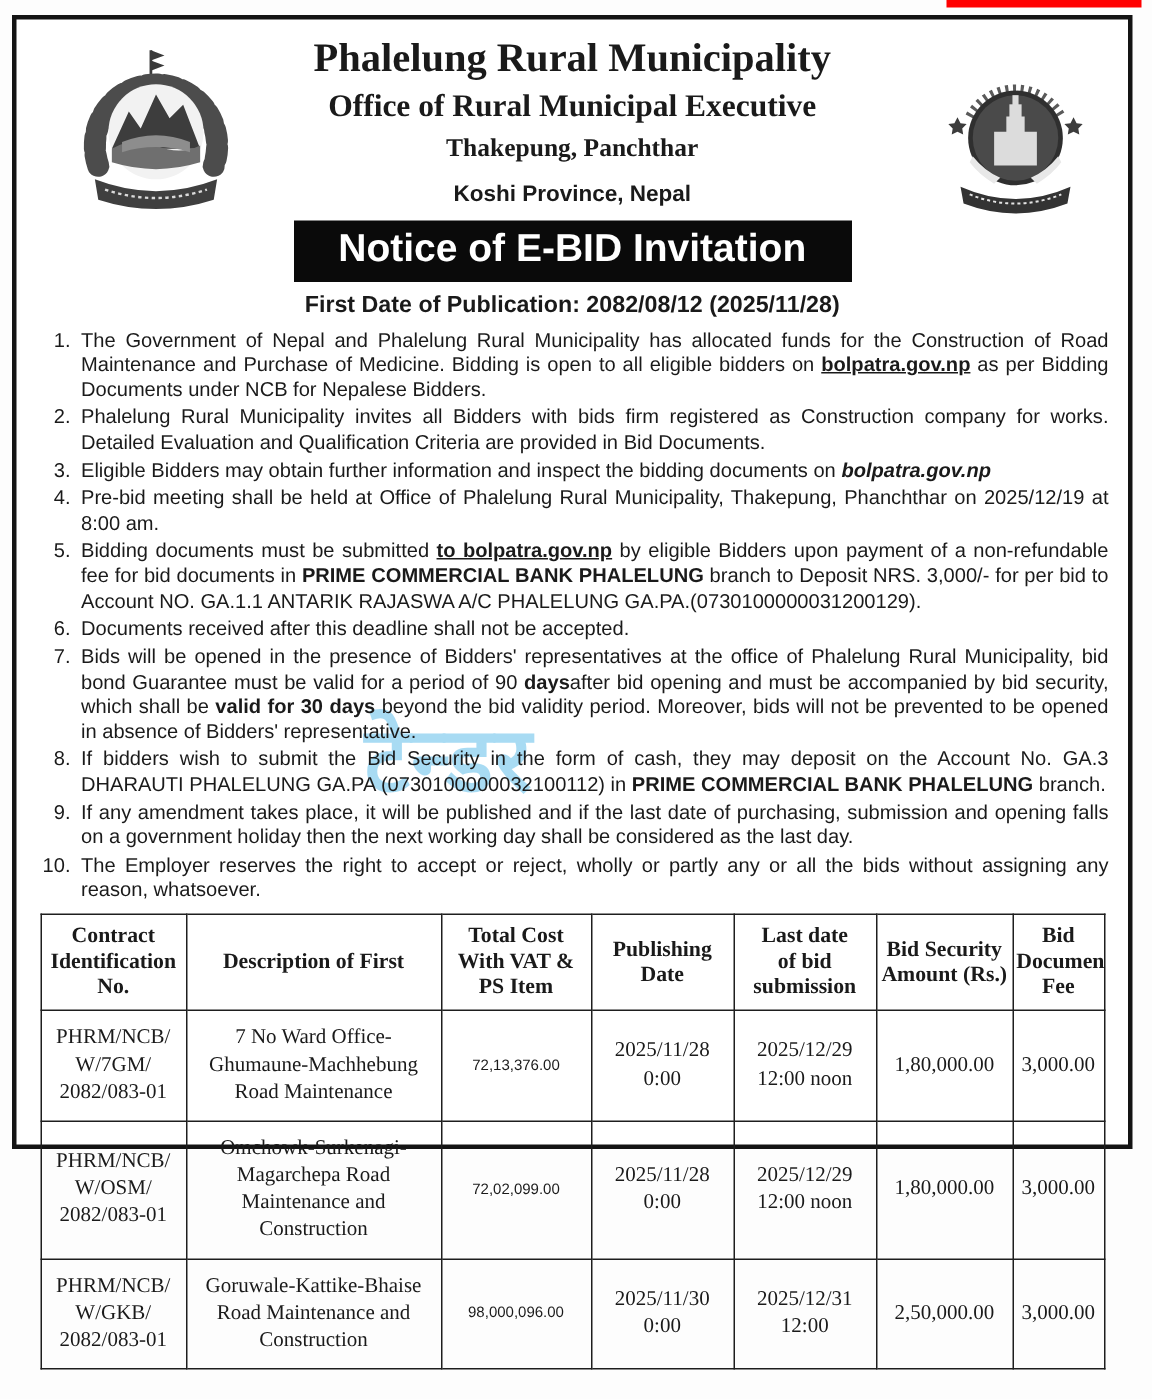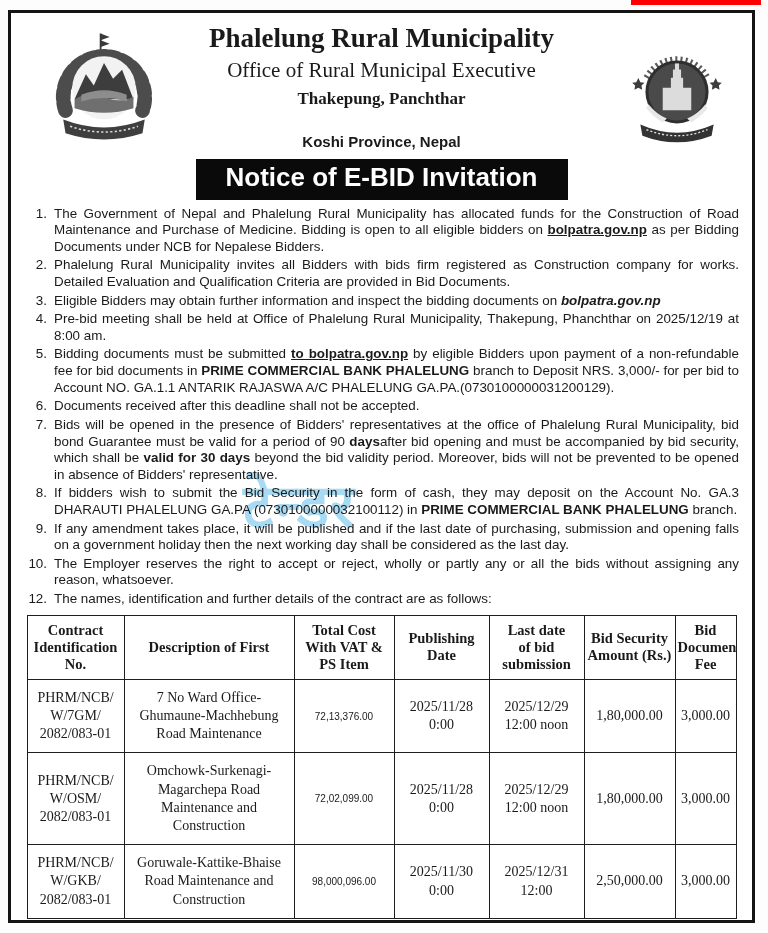--- a/index.html
+++ b/index.html
@@ -3,31 +3,31 @@
 <meta charset="utf-8">
 <style>
   html,body{margin:0;padding:0;}
   body{
     width:768px;height:933px;position:relative;overflow:hidden;
     background:#fdfdfd;color:#1a1a1a;
     font-family:"Liberation Sans",sans-serif;
   }
   .red-strip{position:absolute;top:0;left:631px;width:130px;height:5px;background:#f00;}
   .frame{
-    position:absolute;left:8px;top:10px;width:747px;height:913px;
+    position:absolute;left:8px;top:10px;width:747px;height:756px;
     box-sizing:border-box;border:3px solid #141414;background:#fff;
   }
   
   .header{position:relative;text-align:center;padding-top:11px;z-index:2;}
   .emblem-left{position:absolute;left:36px;top:16px;width:114px;height:120px;}
   .emblem-right{position:absolute;right:24px;top:26px;width:102px;height:112px;}
   .t1{font-family:"Liberation Serif",serif;font-weight:bold;font-size:27px;line-height:1.1;margin:0;}
-  .t2{font-family:"Liberation Serif",serif;font-weight:normal;font-size:21px;margin:4px 0 0;}
+  .t2{font-family:"Liberation Serif",serif;font-weight:bold;font-size:21px;margin:4px 0 0;}
   .t3{font-family:"Liberation Serif",serif;font-weight:bold;font-size:17px;margin:6px 0 0;}
-  .t4{font-weight:bold;font-size:15px;margin:24px 0 0;}
+  .t4{font-weight:bold;font-size:15px;margin:12px 0 0;}
   .notice-bar{
     display:inline-block;background:#0a0a0a;color:#fff;
     font-weight:bold;font-size:26px;line-height:1.15;
     padding:4px 30px 7px;margin-top:9px;text-align:right;
   }
   .pub{font-weight:bold;font-size:15.5px;margin-top:7px;}
   
   .list{position:relative;z-index:2;padding:6px 13px 0 9px;}
   .li{display:flex;margin-bottom:2px;}
   .num{flex:0 0 27px;text-align:right;padding-right:7px;font-size:13.4px;line-height:1.24;}
@@ -92,20 +92,21 @@
       </g>
       <path d="M14,84 Q50,100 86,84 L84,95 Q50,108 16,95 Z" fill="#333"></path>
       <path d="M20,89 Q50,101 80,89" fill="none" stroke="#e5e5e5" stroke-width="1.3" stroke-dasharray="2 2"></path>
     </svg>
 
     <div class="t1">Phalelung Rural Municipality</div>
     <div class="t2">Office of Rural Municipal Executive</div>
     <div class="t3">Thakepung, Panchthar</div>
     <div class="t4">Koshi Province, Nepal</div>
     <div><span class="notice-bar">Notice of E-BID Invitation</span></div>
+    <div class="pub">First Date of Publication: 2082/08/12 (2025/11/28)</div>
   </div>
 
   <div class="watermark">
     <span class="wm-left" style="color: rgb(65, 177, 230);">टेन्डर</span>
   </div>
 
   <div class="list">
       <div class="li">
         <span class="num">1.</span>
         <span class="txt"><span>The Government of Nepal and Phalelung Rural Municipality has allocated funds for the Construction of Road Maintenance and Purchase of Medicine. Bidding is open to all eligible bidders on </span><span class="b u">bolpatra.gov.np</span><span> as per Bidding Documents under NCB for Nepalese Bidders.</span></span>
@@ -138,24 +139,20 @@
         <span class="num">8.</span>
         <span class="txt"><span>If bidders wish to submit the Bid Security in the form of cash, they may deposit on the Account No. GA.3 DHARAUTI PHALELUNG GA.PA (0730100000032100112) in </span><span class="b">PRIME COMMERCIAL BANK PHALELUNG</span><span> branch.</span></span>
       </div>
       <div class="li">
         <span class="num">9.</span>
         <span class="txt"><span>If any amendment takes place, it will be published and if the last date of purchasing, submission and opening falls on a government holiday then the next working day shall be considered as the last day.</span></span>
       </div>
       <div class="li">
         <span class="num">10.</span>
         <span class="txt"><span>The Employer reserves the right to accept or reject, wholly or partly any or all the bids without assigning any reason, whatsoever.</span></span>
-      </div>
-      <div class="li">
-        <span class="num">12.</span>
-        <span class="txt"><span>The names, identification and further details of the contract are as follows:</span></span>
       </div>
     </div>
 
   <div class="tbl-wrap">
     <table>
       <colgroup>
           <col style="width: 97px;">
           <col style="width: 170px;">
           <col style="width: 100px;">
           <col style="width: 95px;">

